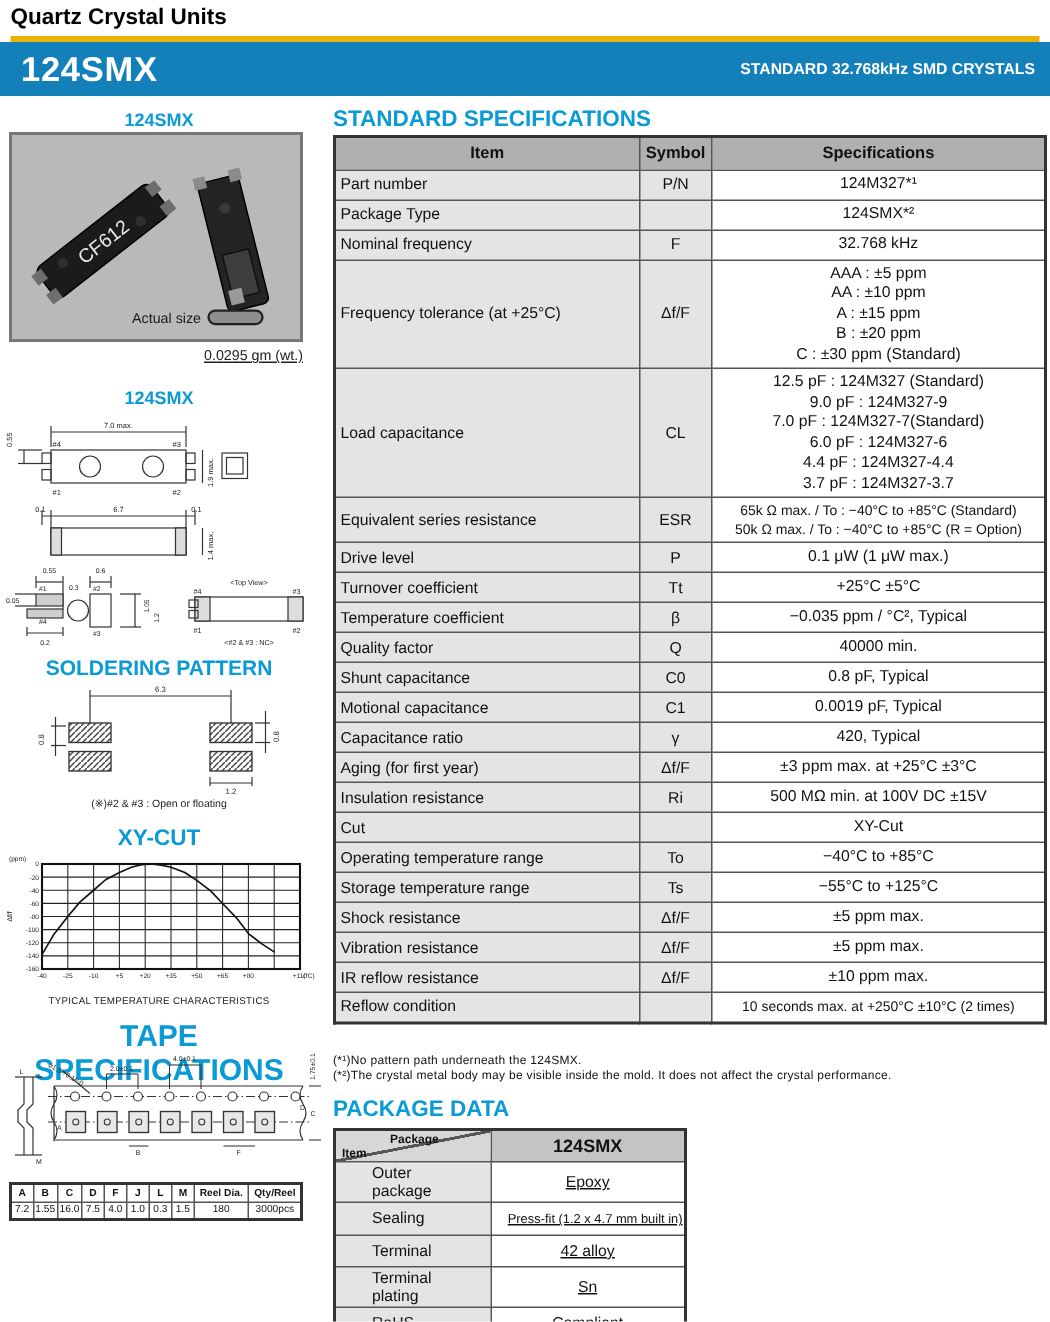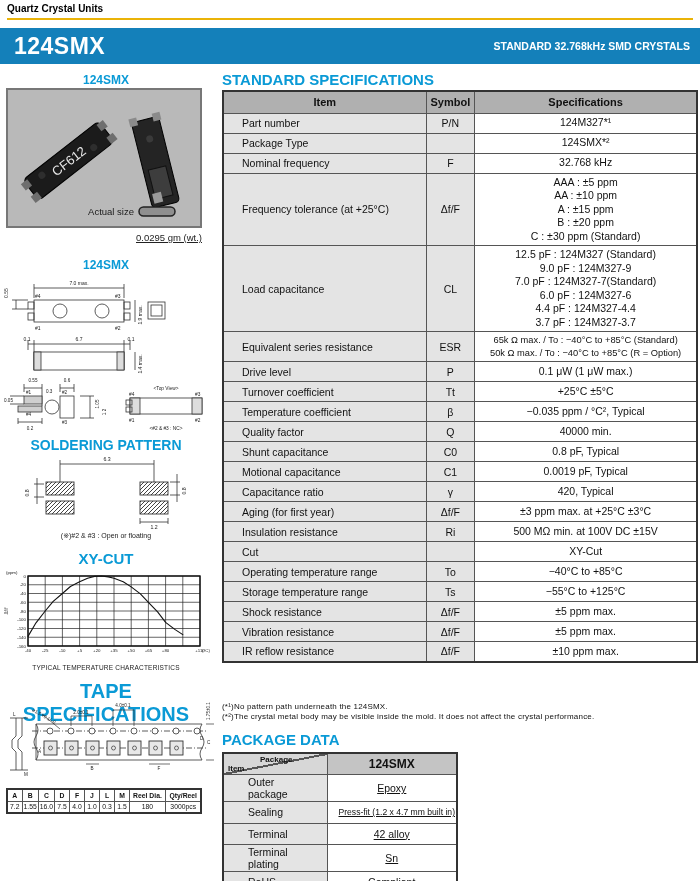--- a/index.html
+++ b/index.html
@@ -4,22 +4,22 @@
 <style>
   html,body{margin:0;padding:0;}
   body{
     width:700px;height:881px;position:relative;overflow:hidden;
     background:#fff;font-family:"Liberation Sans","DejaVu Sans",sans-serif;
     color:#111;
   }
   .abs{position:absolute;}
   
   .doc-title{
-    left:7px;top:3px;width:686px;font-size:10px;font-weight:bold;color:#000;
-    border-bottom:2px solid #eab308;padding-bottom:4px;
+    left:7px;top:3px;width:686px;font-size:15px;font-weight:bold;color:#000;
+    border-bottom:6px solid #eab308;padding-bottom:4px;
   }
   .banner{
     left:0;top:28px;width:700px;height:36px;background:var(--banner,#1480ba);
     display:flex;align-items:center;justify-content:space-between;
   }
   .banner .model{color:#fff;font-weight:bold;font-size:23px;padding-left:14px;letter-spacing:.5px;}
   .banner .subtitle{color:#fff;font-weight:bold;font-size:10.5px;padding-right:10px;}
   
   .h-cyan{color:var(--headblue,#0a9ad6);font-weight:bold;}
   .h-left{font-size:12px;text-align:center;width:212px;}
@@ -32,21 +32,21 @@
   .weight{left:6px;top:232px;width:196px;text-align:right;font-size:9.5px;color:#222;text-decoration:underline;}
   .note-small{font-size:7px;color:#222;text-align:center;width:212px;}
   .caption-small{font-size:6.5px;color:#222;text-align:center;width:212px;letter-spacing:.2px;}
   svg text{font-family:"Liberation Sans","DejaVu Sans",sans-serif;}
   
   .spec-wrap{left:222px;top:90px;width:476px;}
   table{border-collapse:collapse;}
   .spec-table{width:476px;border:2px solid #333;}
   .spec-table td,.spec-table th{border:1px solid #555;box-sizing:border-box;}
   .spec-table th{background:#b0b0b0;font-size:11px;font-weight:bold;height:22px;padding:0 4px;}
-  .c-item{background:#e4e4e4;font-size:10.5px;text-align:left;padding:2px 18px;width:203px;height:20px;}
+  .c-item{background:#e4e4e4;font-size:10.5px;text-align:left;padding:2px 3px;width:203px;height:20px;}
   .c-sym{background:#e4e4e4;font-size:10.5px;text-align:center;width:37px;}
   .c-spec{background:#fff;font-size:10.5px;text-align:center;white-space:pre-line;line-height:13.5px;padding:2px 2px;}
   .c-spec.tight{font-size:9.3px;line-height:12.5px;}
   .footnotes{left:222px;top:702px;width:476px;font-size:8px;line-height:10px;color:#111;letter-spacing:.2px;}
   
   .pkg-table{width:236px;border:2px solid #333;}
   .pkg-table td{border:1px solid #555;height:21.5px;box-sizing:border-box;}
   .pkg-item{background:#e4e4e4;font-size:10.5px;text-align:left;padding:1px 24px;width:104px;}
   .pkg-val{background:#fff;font-size:10.5px;text-align:center;text-decoration:underline;}
   .pkg-val.tight{font-size:8.6px;text-align:right;}
@@ -523,20 +523,25 @@
         <tr>
           <td class="c-item">Vibration resistance</td>
           <td class="c-sym">Δf/F</td>
           <td class="c-spec">±5 ppm max.</td>
         </tr>
         <tr>
           <td class="c-item">IR reflow resistance</td>
           <td class="c-sym">Δf/F</td>
           <td class="c-spec">±10 ppm max.</td>
         </tr>
+        <tr>
+          <td class="c-item">Reflow condition</td>
+          <td class="c-sym"></td>
+          <td class="c-spec tight">10 seconds max. at +250°C ±10°C (2 times)</td>
+        </tr>
       </tbody>
   </table>
 </div>
 
 <div class="abs footnotes">
   <div>(*¹)No pattern path underneath the 124SMX.</div>
   <div>(*²)The crystal metal body may be visible inside the mold. It does not affect the crystal performance.</div>
 </div>
 
 <div class="abs h-cyan h-right" style="left:222px;top:731px;">PACKAGE DATA</div>

